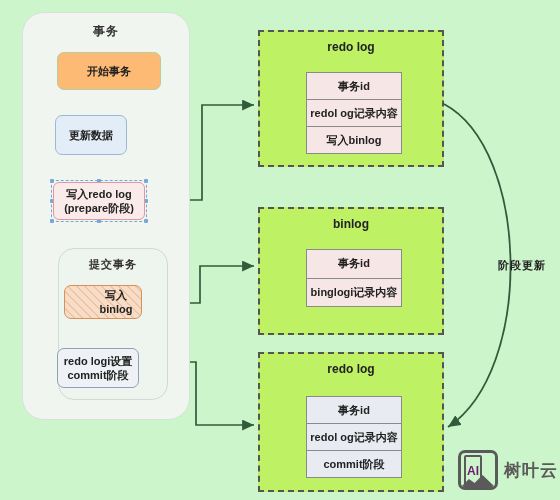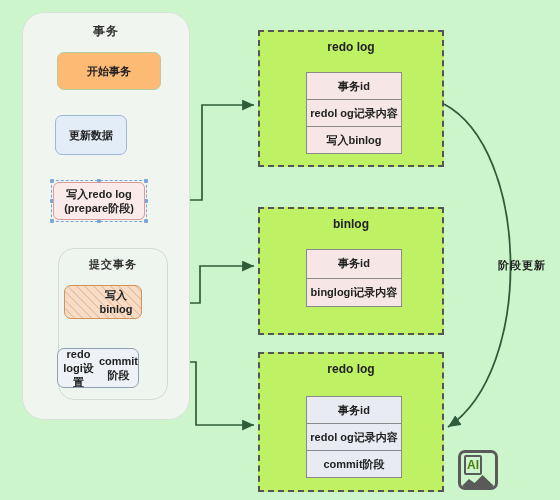--- a/index.html
+++ b/index.html
@@ -106,22 +106,22 @@
   .watermark{
     position:absolute;left:458px;top:450px;
     display:flex;align-items:center;gap:6px;
   }
   .wm-badge{
     width:34px;height:34px;border:3px solid #5a5a5a;border-radius:7px;
     position:relative;overflow:hidden;background:transparent;
   }
   .wm-badge .ai{
     position:absolute;left:3px;top:2px;font-size:12px;font-weight:700;
-    color:#4d7c0f;letter-spacing:0px;
-    border:2px solid #5a5a5a;border-radius:2px;padding:2px 1px;line-height:12px;
+    color:#701a75;letter-spacing:0px;
+    border:2px solid #5a5a5a;border-radius:2px;padding:8px 1px;line-height:12px;
   }
   .wm-badge .hill{
     position:absolute;left:0;bottom:0;width:100%;height:13px;
   }
   .wm-text{font-size:17px;font-weight:700;color:#5a5a5a;letter-spacing:1px;}
 </style>
 </head>
 <body>
 
 <div id="stage">
@@ -194,21 +194,21 @@
   </div>
   <div class="node node-prepare" style="flex-direction:column;">
     <span>写入redo log</span>
     <span>(prepare阶段)</span>
   </div>
 
   <div class="node node-binlog">
     <span>写入binlog</span>
   </div>
 
-  <div class="node node-commit" style="flex-direction:row;text-align:center;">
+  <div class="node node-commit" style="flex-direction:column;text-align:center;">
     <span>redo logi设置</span>
     <span>commit阶段</span>
   </div>
 
   <div class="panel p1">
     <div class="panel-title">redo log</div>
     <div class="panel-table">
       <div class="panel-row row-pink">事务id</div>
       <div class="panel-row row-pink">redol og记录内容</div>
       <div class="panel-row row-pink">写入binlog</div>
@@ -234,15 +234,16 @@
 
   <div class="arc-label">阶段更新</div>
 
   <div class="watermark">
     <div class="wm-badge">
       <span class="ai">AI</span>
       <svg class="hill" viewBox="0 0 30 13" preserveAspectRatio="none">
         <path d="M0,13 L7,5 L12,9 L19,1 L30,13 Z" fill="#5a5a5a"></path>
       </svg>
     </div>
+    <span class="wm-text">树叶云</span>
   </div>
 
 </div>
 
 </body></html>

